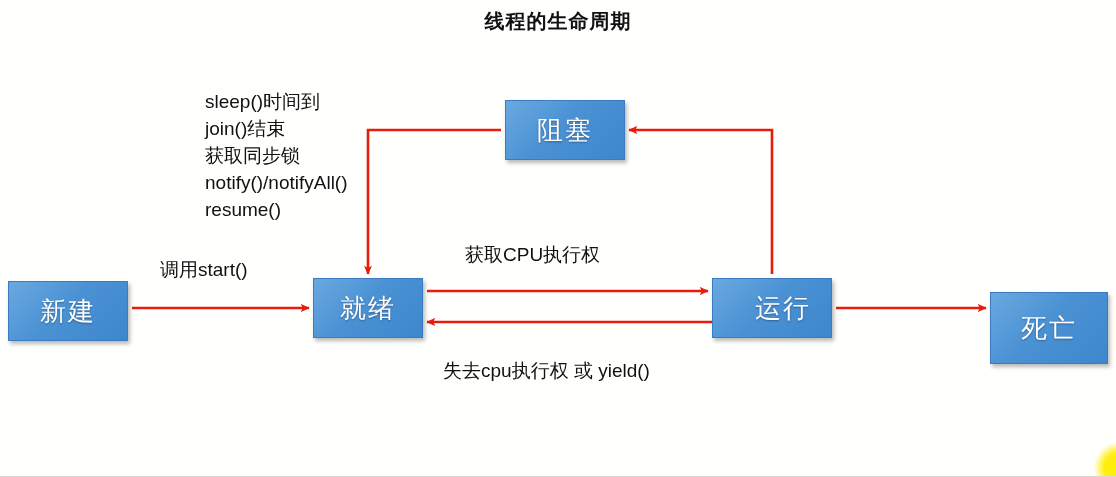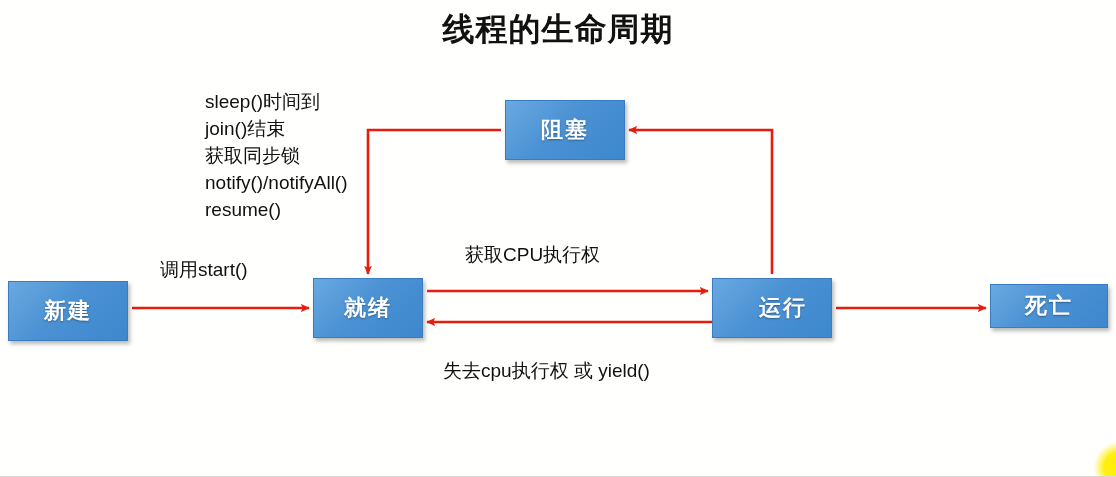--- a/index.html
+++ b/index.html
@@ -25,37 +25,37 @@
     top: 0;
     width: 1116px;
     height: 477px;
   }
   .title {
     position: absolute;
     left: 0;
     top: 8px;
     width: 1116px;
     text-align: center;
-    font-size: 32px;
+    font-size: 20px;
     font-weight: bold;
     color: #111111;
     letter-spacing: 1px;
   }
   .state-box {
     position: absolute;
     box-sizing: border-box;
     background: linear-gradient(135deg, #6aa9e0 0%, #4b92d4 45%, #3d87cd 100%);
     border: 1px solid #3b7cc0;
     box-shadow: 2px 3px 4px rgba(0,0,0,0.28);
     display: flex;
     align-items: center;
     justify-content: center;
     color: #ffffff;
-    font-size: 22px;
-    font-weight: bold;
+    font-size: 26px;
+    font-weight: normal;
     letter-spacing: 2px;
     text-shadow: 0 1px 2px rgba(0,0,0,0.35);
   }
   .note {
     position: absolute;
     color: #111111;
     font-size: 19px;
     line-height: 27px;
     white-space: pre;
   }
@@ -100,21 +100,21 @@
   <div id="state-layer">
       <div class="state-box" style="left: 8px; top: 281px; width: 120px; height: 60px;">
         <span>新建</span>
       </div>
       <div class="state-box" style="left: 313px; top: 278px; width: 110px; height: 60px;">
         <span>就绪</span>
       </div>
       <div class="state-box" style="left: 712px; top: 278px; width: 120px; height: 60px; padding-left: 22px;">
         <span>运行</span>
       </div>
-      <div class="state-box" style="left: 990px; top: 284px; width: 118px; height: 44px;">
+      <div class="state-box" style="left: 990px; top: 292px; width: 118px; height: 72px;">
         <span>死亡</span>
       </div>
       <div class="state-box" style="left: 505px; top: 100px; width: 120px; height: 60px;">
         <span>阻塞</span>
       </div>
     </div>
 
   <div class="note" style="left:205px; top:88px;">sleep()时间到
 join()结束
 获取同步锁

